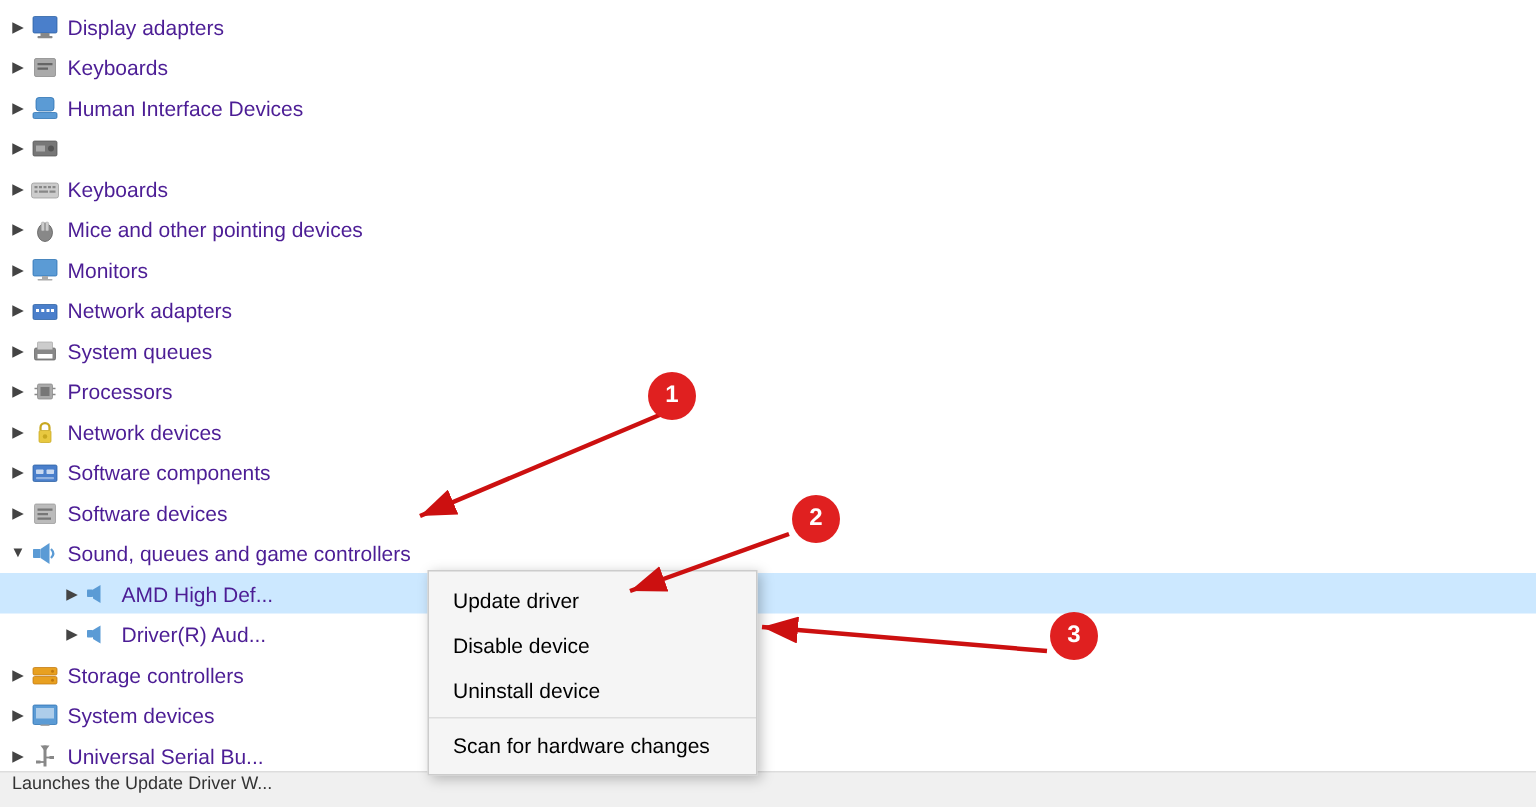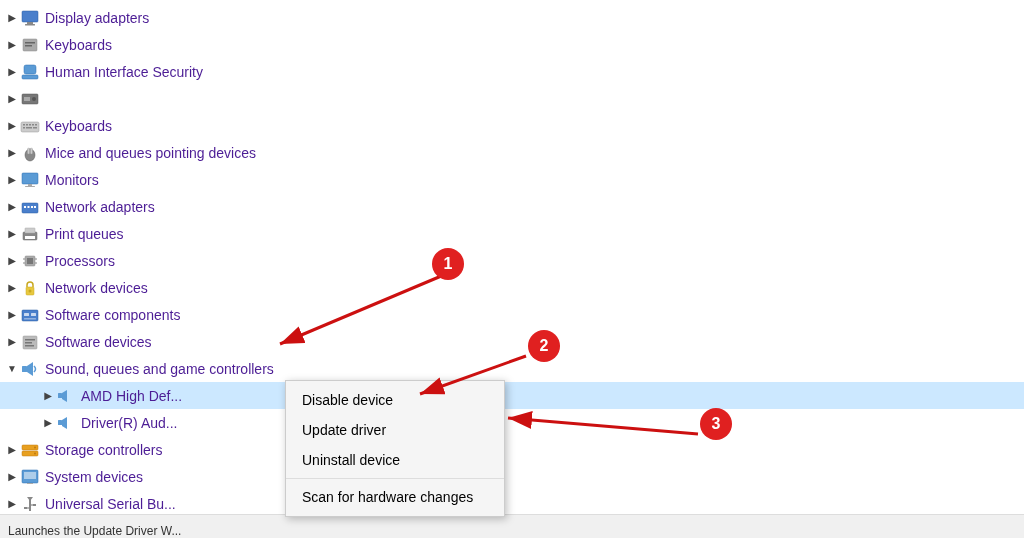--- a/index.html
+++ b/index.html
@@ -112,21 +112,21 @@
     
     .status-bar {
       position: absolute;
       bottom: 0;
       left: 0;
       right: 0;
       height: 24px;
       background: #f0f0f0;
       border-top: 1px solid #ddd;
       display: flex;
-      align-items: flex-end;
+      align-items: flex-start;
       padding: 0 8px;
       font-size: 12px;
       color: #333;
     }
   </style>
 </head>
 <body>
 
 <div class="tree-container">
 
@@ -155,21 +155,21 @@
   </div>
 
   <div class="tree-item">
     <span class="chevron">▶</span>
     <span class="icon">
       <svg width="20" height="20" viewBox="0 0 20 20">
           <rect x="4" y="3" width="12" height="9" rx="2" fill="#5b9bd5" stroke="#2a6fb0" stroke-width="0.5"></rect>
           <rect x="2" y="13" width="16" height="4" rx="1" fill="#5b9bd5" stroke="#2a6fb0" stroke-width="0.5"></rect>
         </svg>
     </span>
-    <span class="item-label">Human Interface Security</span>
+    <span class="item-label">Human Interface Devices</span>
   </div>
 
   <div class="tree-item">
     <span class="chevron">▶</span>
     <span class="icon">
       <svg width="20" height="20" viewBox="0 0 20 20">
           <rect x="2" y="5" width="16" height="10" rx="1" fill="#777" stroke="#555" stroke-width="0.5"></rect>
           <rect x="4" y="8" width="6" height="4" fill="#aaa"></rect>
           <circle cx="14" cy="10" r="2" fill="#555"></circle>
         </svg>
@@ -197,21 +197,21 @@
   <div class="tree-item">
     <span class="chevron">▶</span>
     <span class="icon">
       <svg width="20" height="20" viewBox="0 0 20 20">
           <ellipse cx="10" cy="12" rx="5" ry="6" fill="#888" stroke="#555" stroke-width="0.5"></ellipse>
           <rect x="7.5" y="5" width="2.2" height="6" rx="1" fill="#ccc" stroke="#999" stroke-width="0.3"></rect>
           <rect x="10.3" y="5" width="2.2" height="6" rx="1" fill="#ccc" stroke="#999" stroke-width="0.3"></rect>
           <line x1="10" y1="5" x2="10" y2="11" stroke="#999" stroke-width="0.5"></line>
         </svg>
     </span>
-    <span class="item-label">Mice and queues pointing devices</span>
+    <span class="item-label">Mice and other pointing devices</span>
   </div>
 
   <div class="tree-item">
     <span class="chevron">▶</span>
     <span class="icon">
       <svg width="20" height="20" viewBox="0 0 20 20">
           <rect x="2" y="3" width="16" height="11" rx="1" fill="#5b9bd5" stroke="#2a6fb0" stroke-width="0.5"></rect>
           <rect x="8" y="14" width="4" height="2" fill="#aaa"></rect>
           <rect x="5" y="16" width="10" height="1" rx="0.5" fill="#aaa"></rect>
         </svg>
@@ -235,21 +235,21 @@
 
   <div class="tree-item">
     <span class="chevron">▶</span>
     <span class="icon">
       <svg width="20" height="20" viewBox="0 0 20 20">
           <rect x="3" y="8" width="14" height="8" rx="1" fill="#888" stroke="#666" stroke-width="0.5"></rect>
           <rect x="5" y="4" width="10" height="5" rx="0.5" fill="#ccc" stroke="#aaa" stroke-width="0.5"></rect>
           <rect x="5" y="12" width="10" height="3" fill="#fff"></rect>
         </svg>
     </span>
-    <span class="item-label">Print queues</span>
+    <span class="item-label">System queues</span>
   </div>
 
   <div class="tree-item">
     <span class="chevron">▶</span>
     <span class="icon">
       <svg width="20" height="20" viewBox="0 0 20 20">
           <rect x="5" y="5" width="10" height="10" rx="1" fill="#aaa" stroke="#888" stroke-width="0.5"></rect>
           <rect x="7" y="7" width="6" height="6" fill="#777"></rect>
           <line x1="3" y1="8" x2="5" y2="8" stroke="#888" stroke-width="1"></line>
           <line x1="3" y1="12" x2="5" y2="12" stroke="#888" stroke-width="1"></line>
@@ -368,22 +368,22 @@
           <line x1="10" y1="11" x2="14.5" y2="11" stroke="#888" stroke-width="1.2"></line>
           <line x1="10" y1="14" x2="5.5" y2="14" stroke="#888" stroke-width="1.2"></line>
         </svg>
     </span>
     <span class="item-label">Universal Serial Bu...</span>
   </div>
 
 </div>
 
 <div class="context-menu">
+  <div class="context-menu-item">Update driver</div>
   <div class="context-menu-item">Disable device</div>
-  <div class="context-menu-item">Update driver</div>
   <div class="context-menu-item">Uninstall device</div>
   <div class="context-menu-separator"></div>
   <div class="context-menu-item">Scan for hardware changes</div>
 </div>
 
 <div class="badge" style="top: 248px; left: 432px;">1</div>
 <div class="badge" style="top: 330px; left: 528px;">2</div>
 <div class="badge" style="top: 408px; left: 700px;">3</div>
 
 <svg class="arrow-svg" viewBox="0 0 1024 538">

